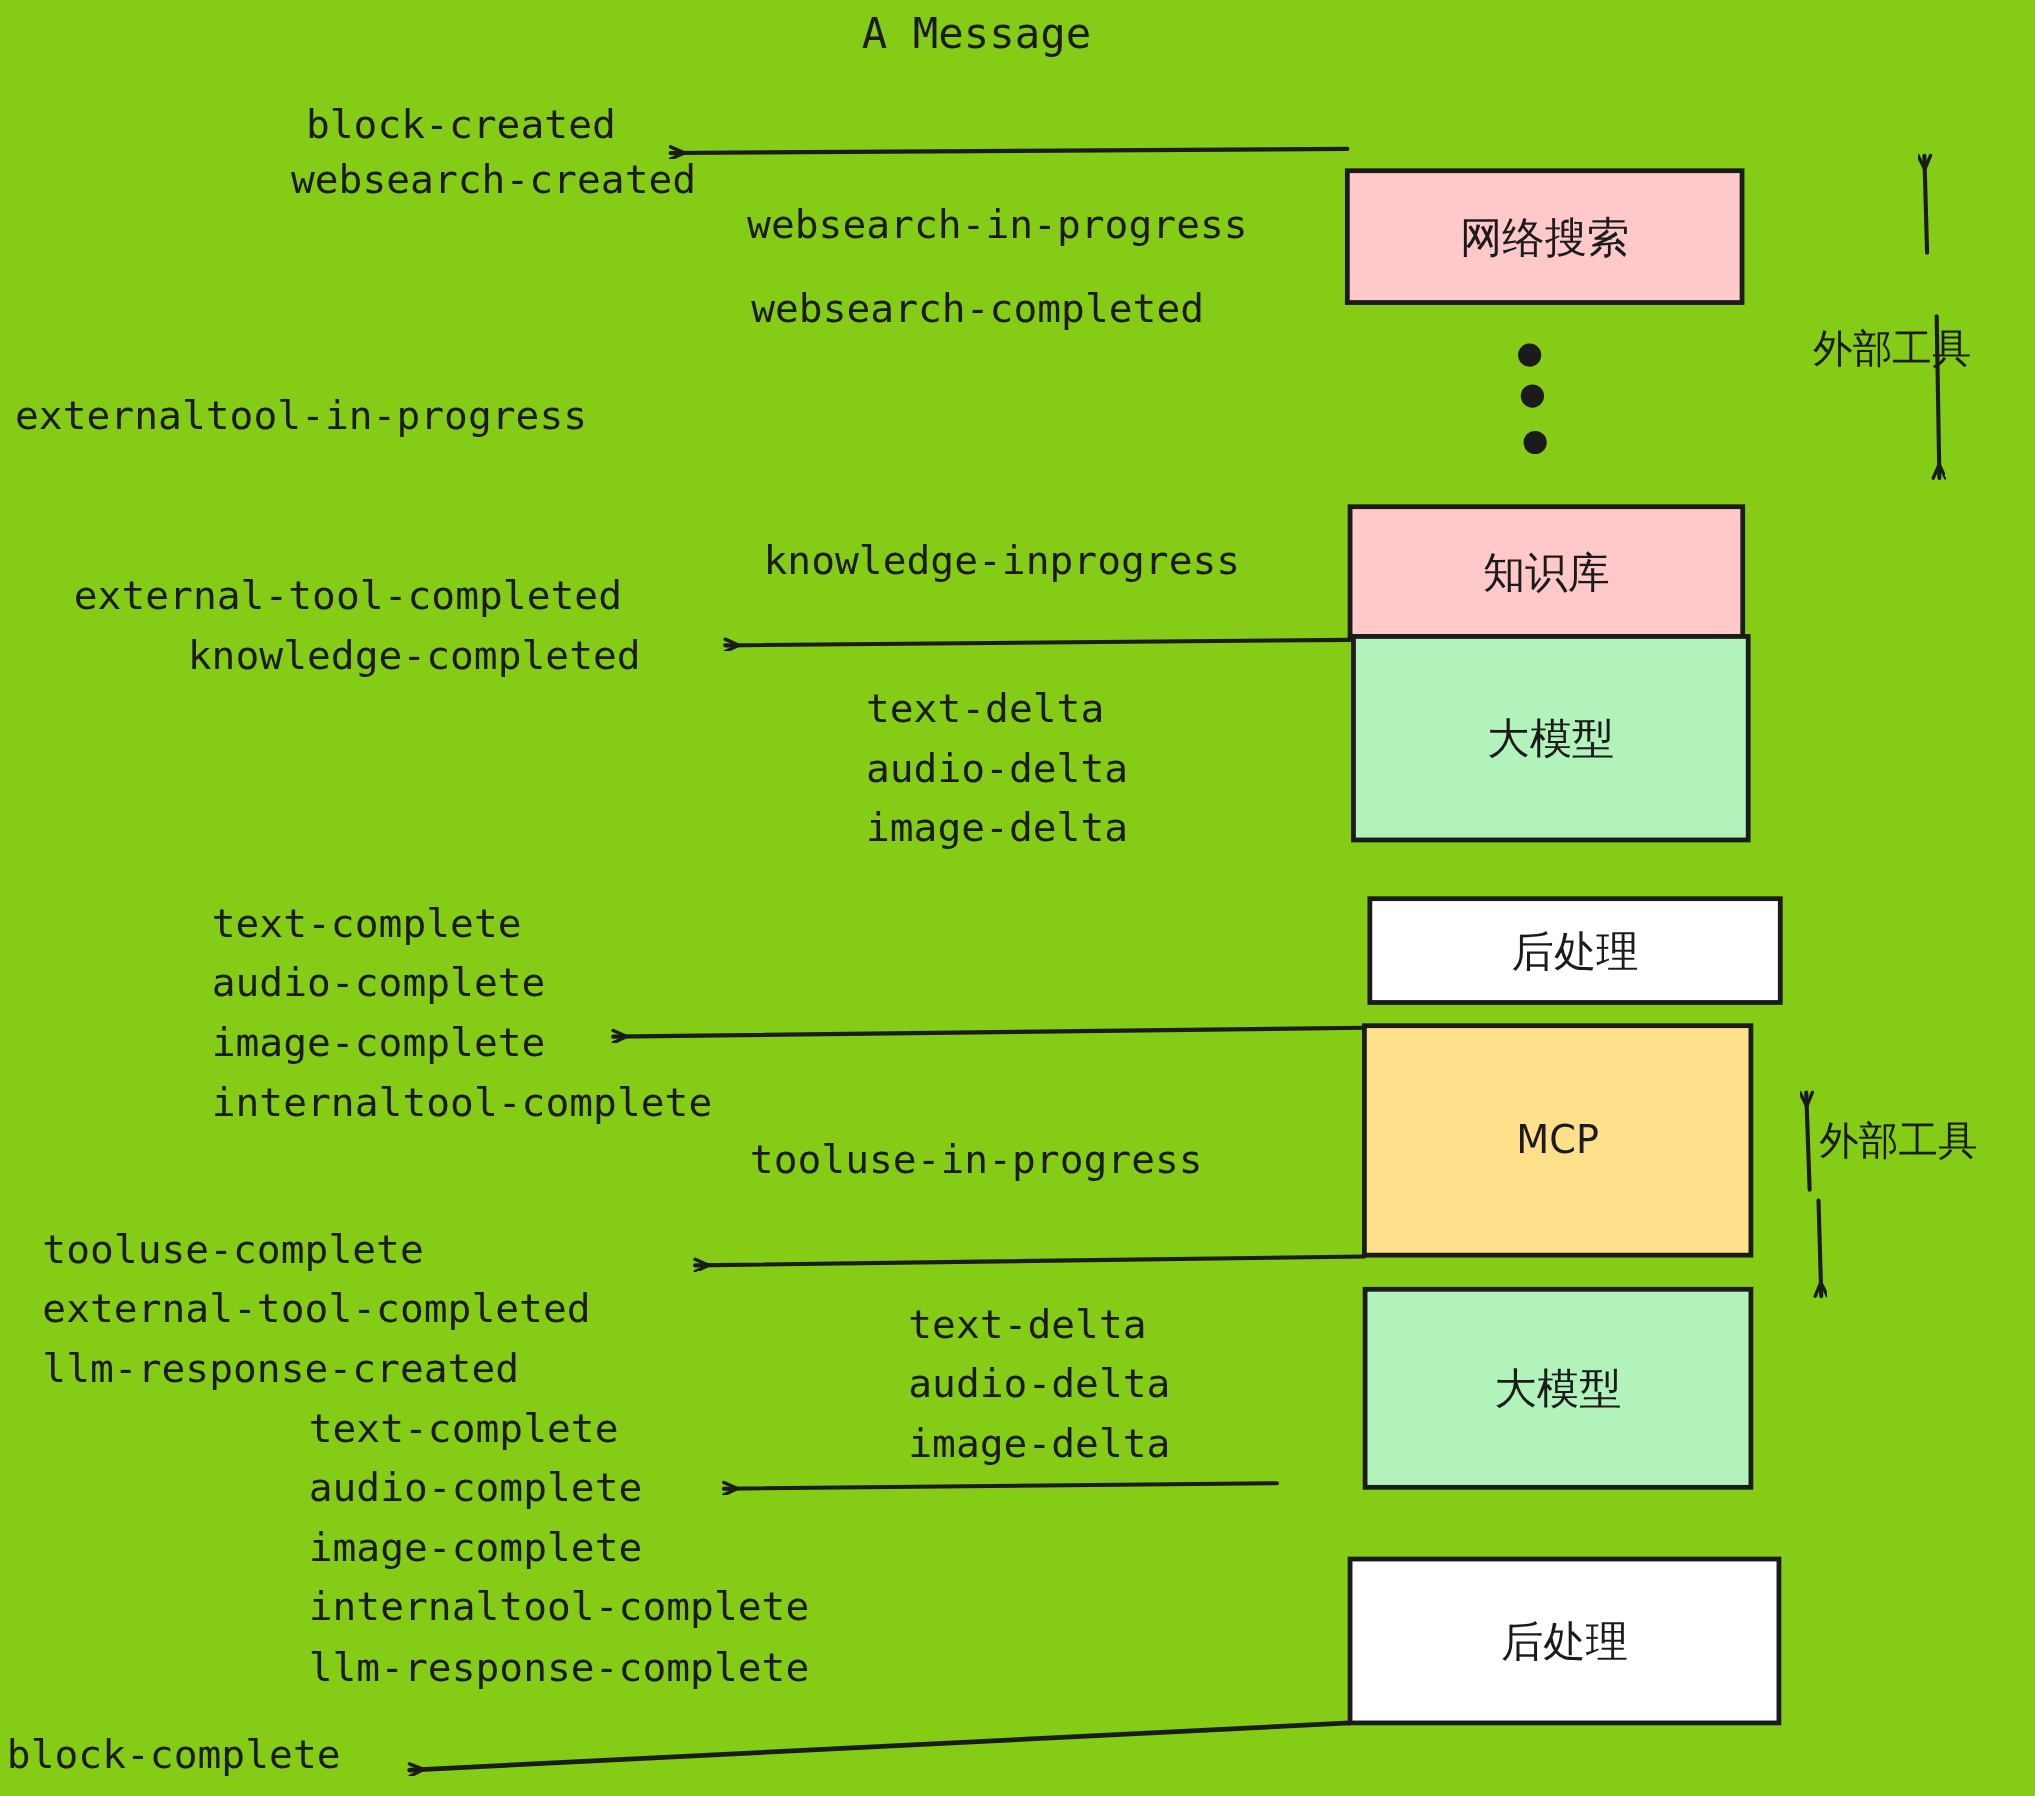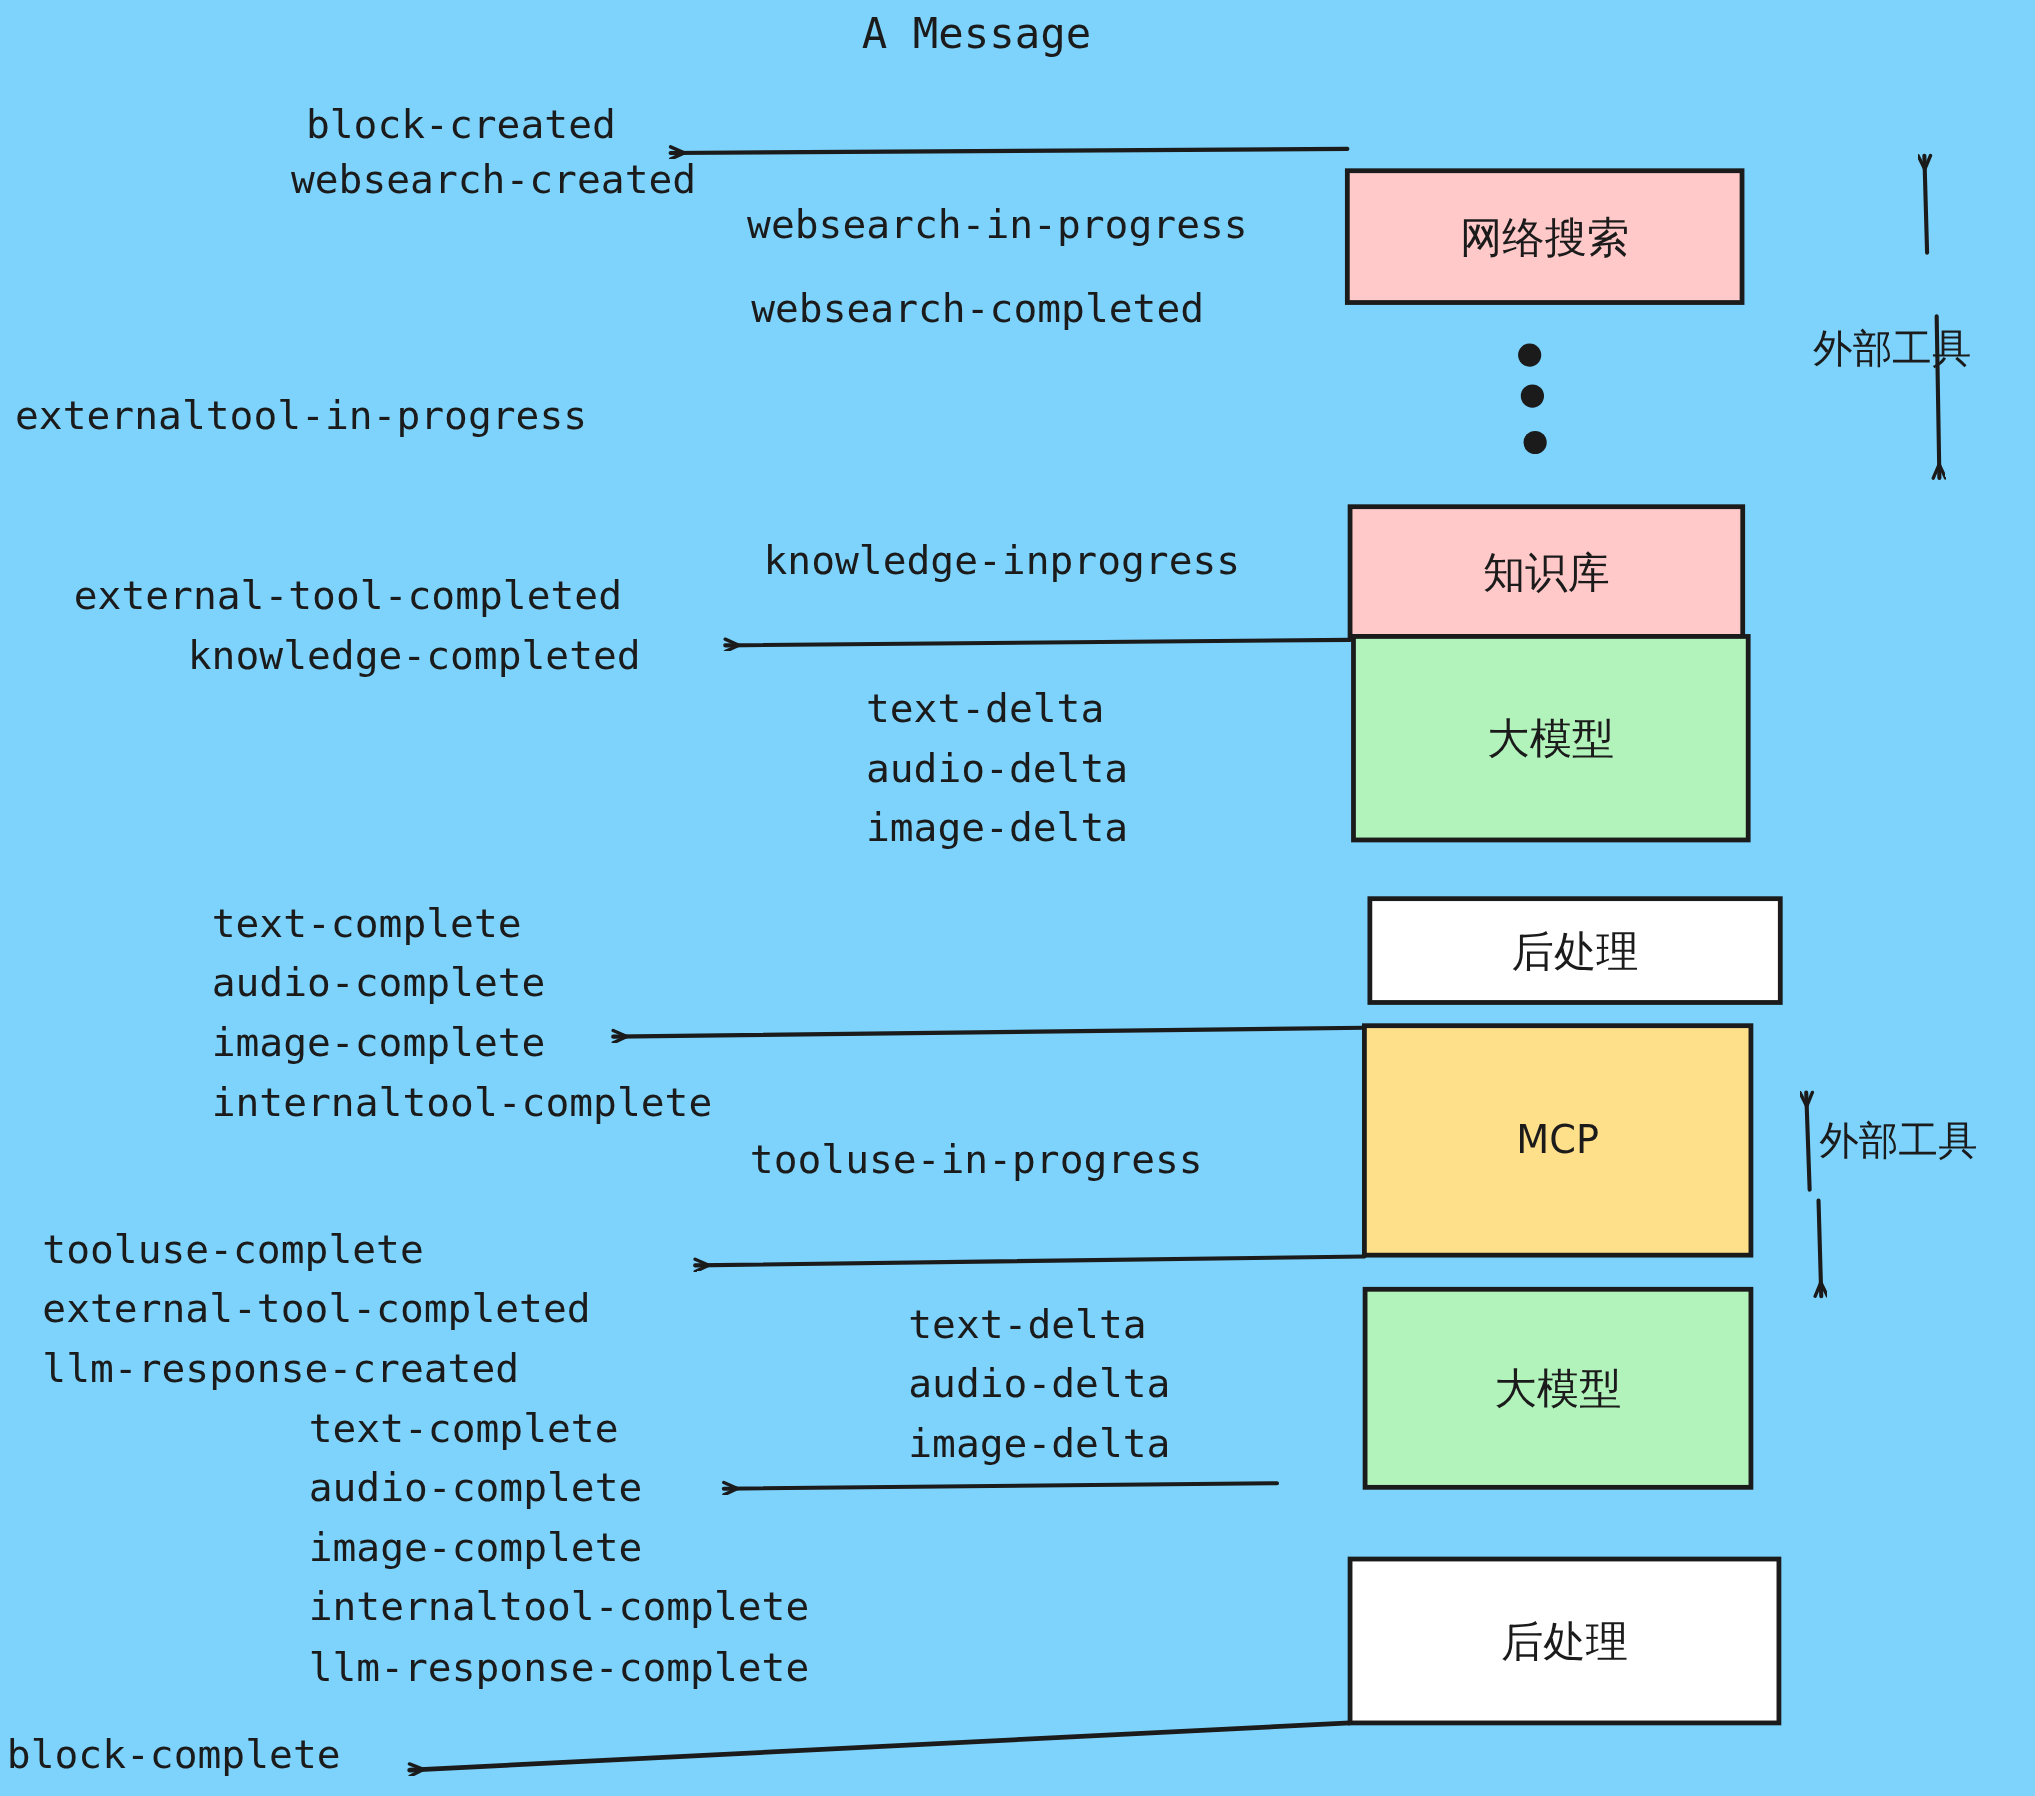--- a/index.html
+++ b/index.html
@@ -8,21 +8,21 @@
     padding: 0;
     background: #ffffff;
   }
   body {
     font-family: "DejaVu Sans", sans-serif;
   }
   #canvas {
     position: relative;
     width: 2035px;
     height: 1796px;
-    background: #7dd3fc;
+    background: #84cc16;
     overflow: hidden;
   }
   svg.layer {
     position: absolute;
     top: 0;
     left: 0;
     width: 2035px;
     height: 1796px;
   }
   

